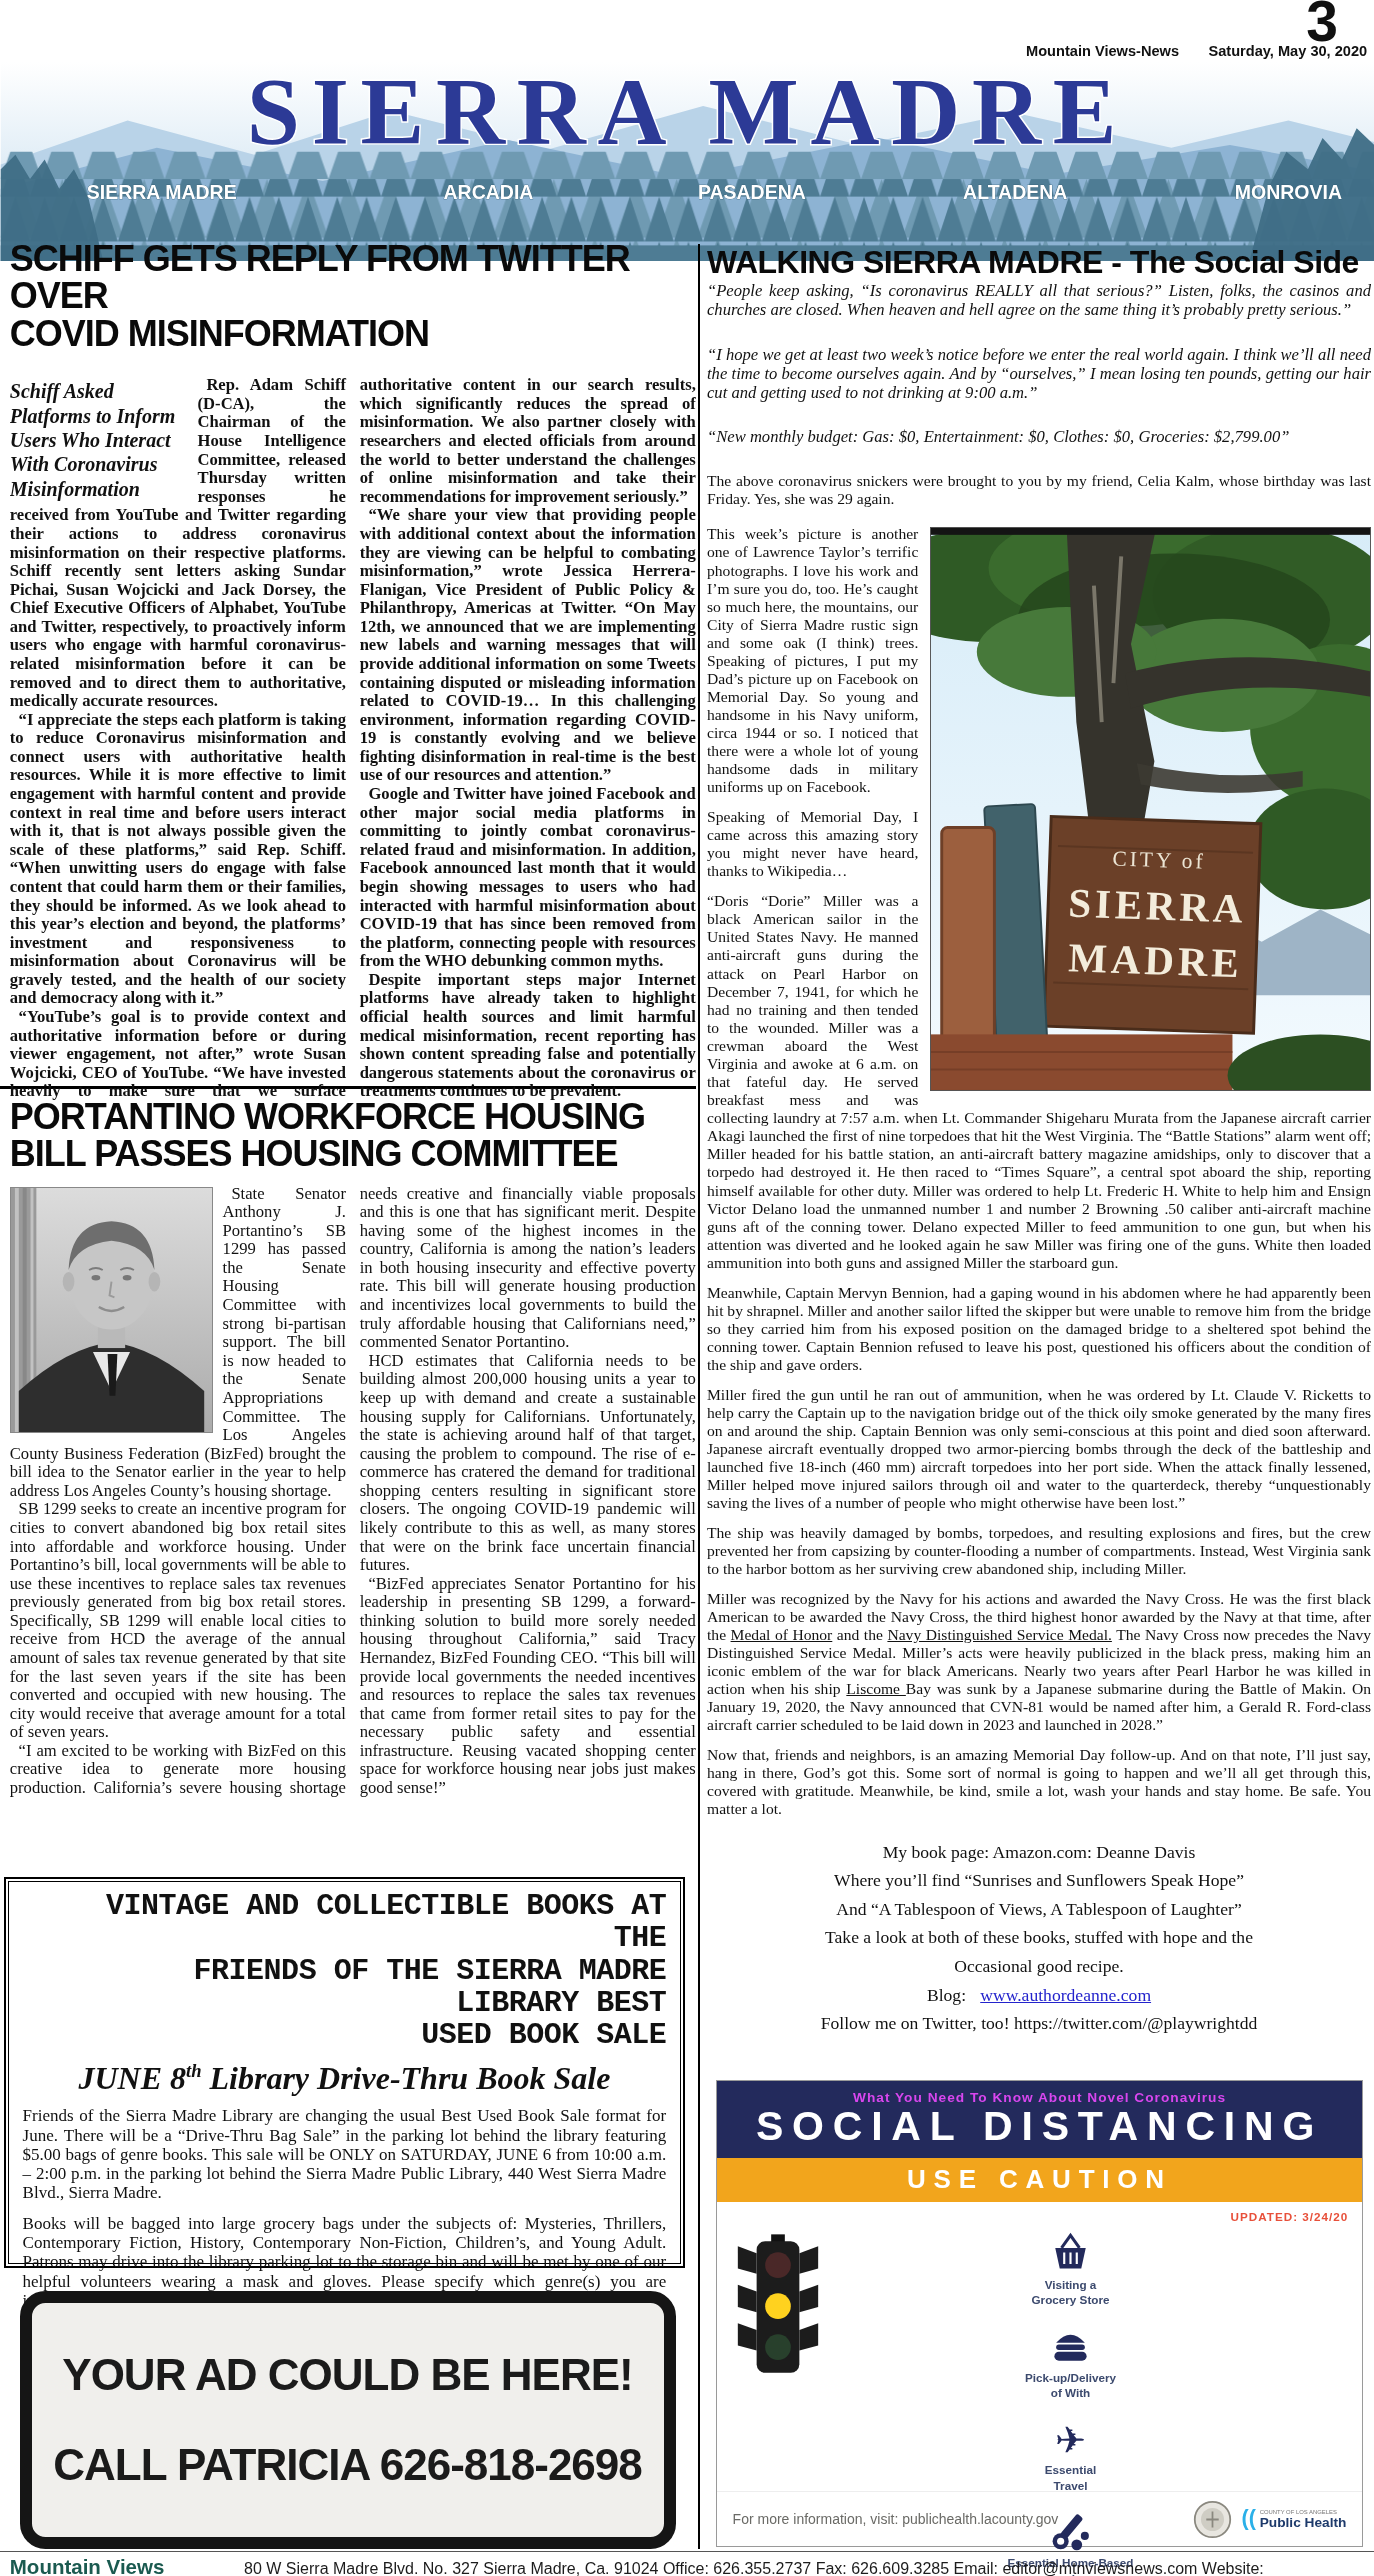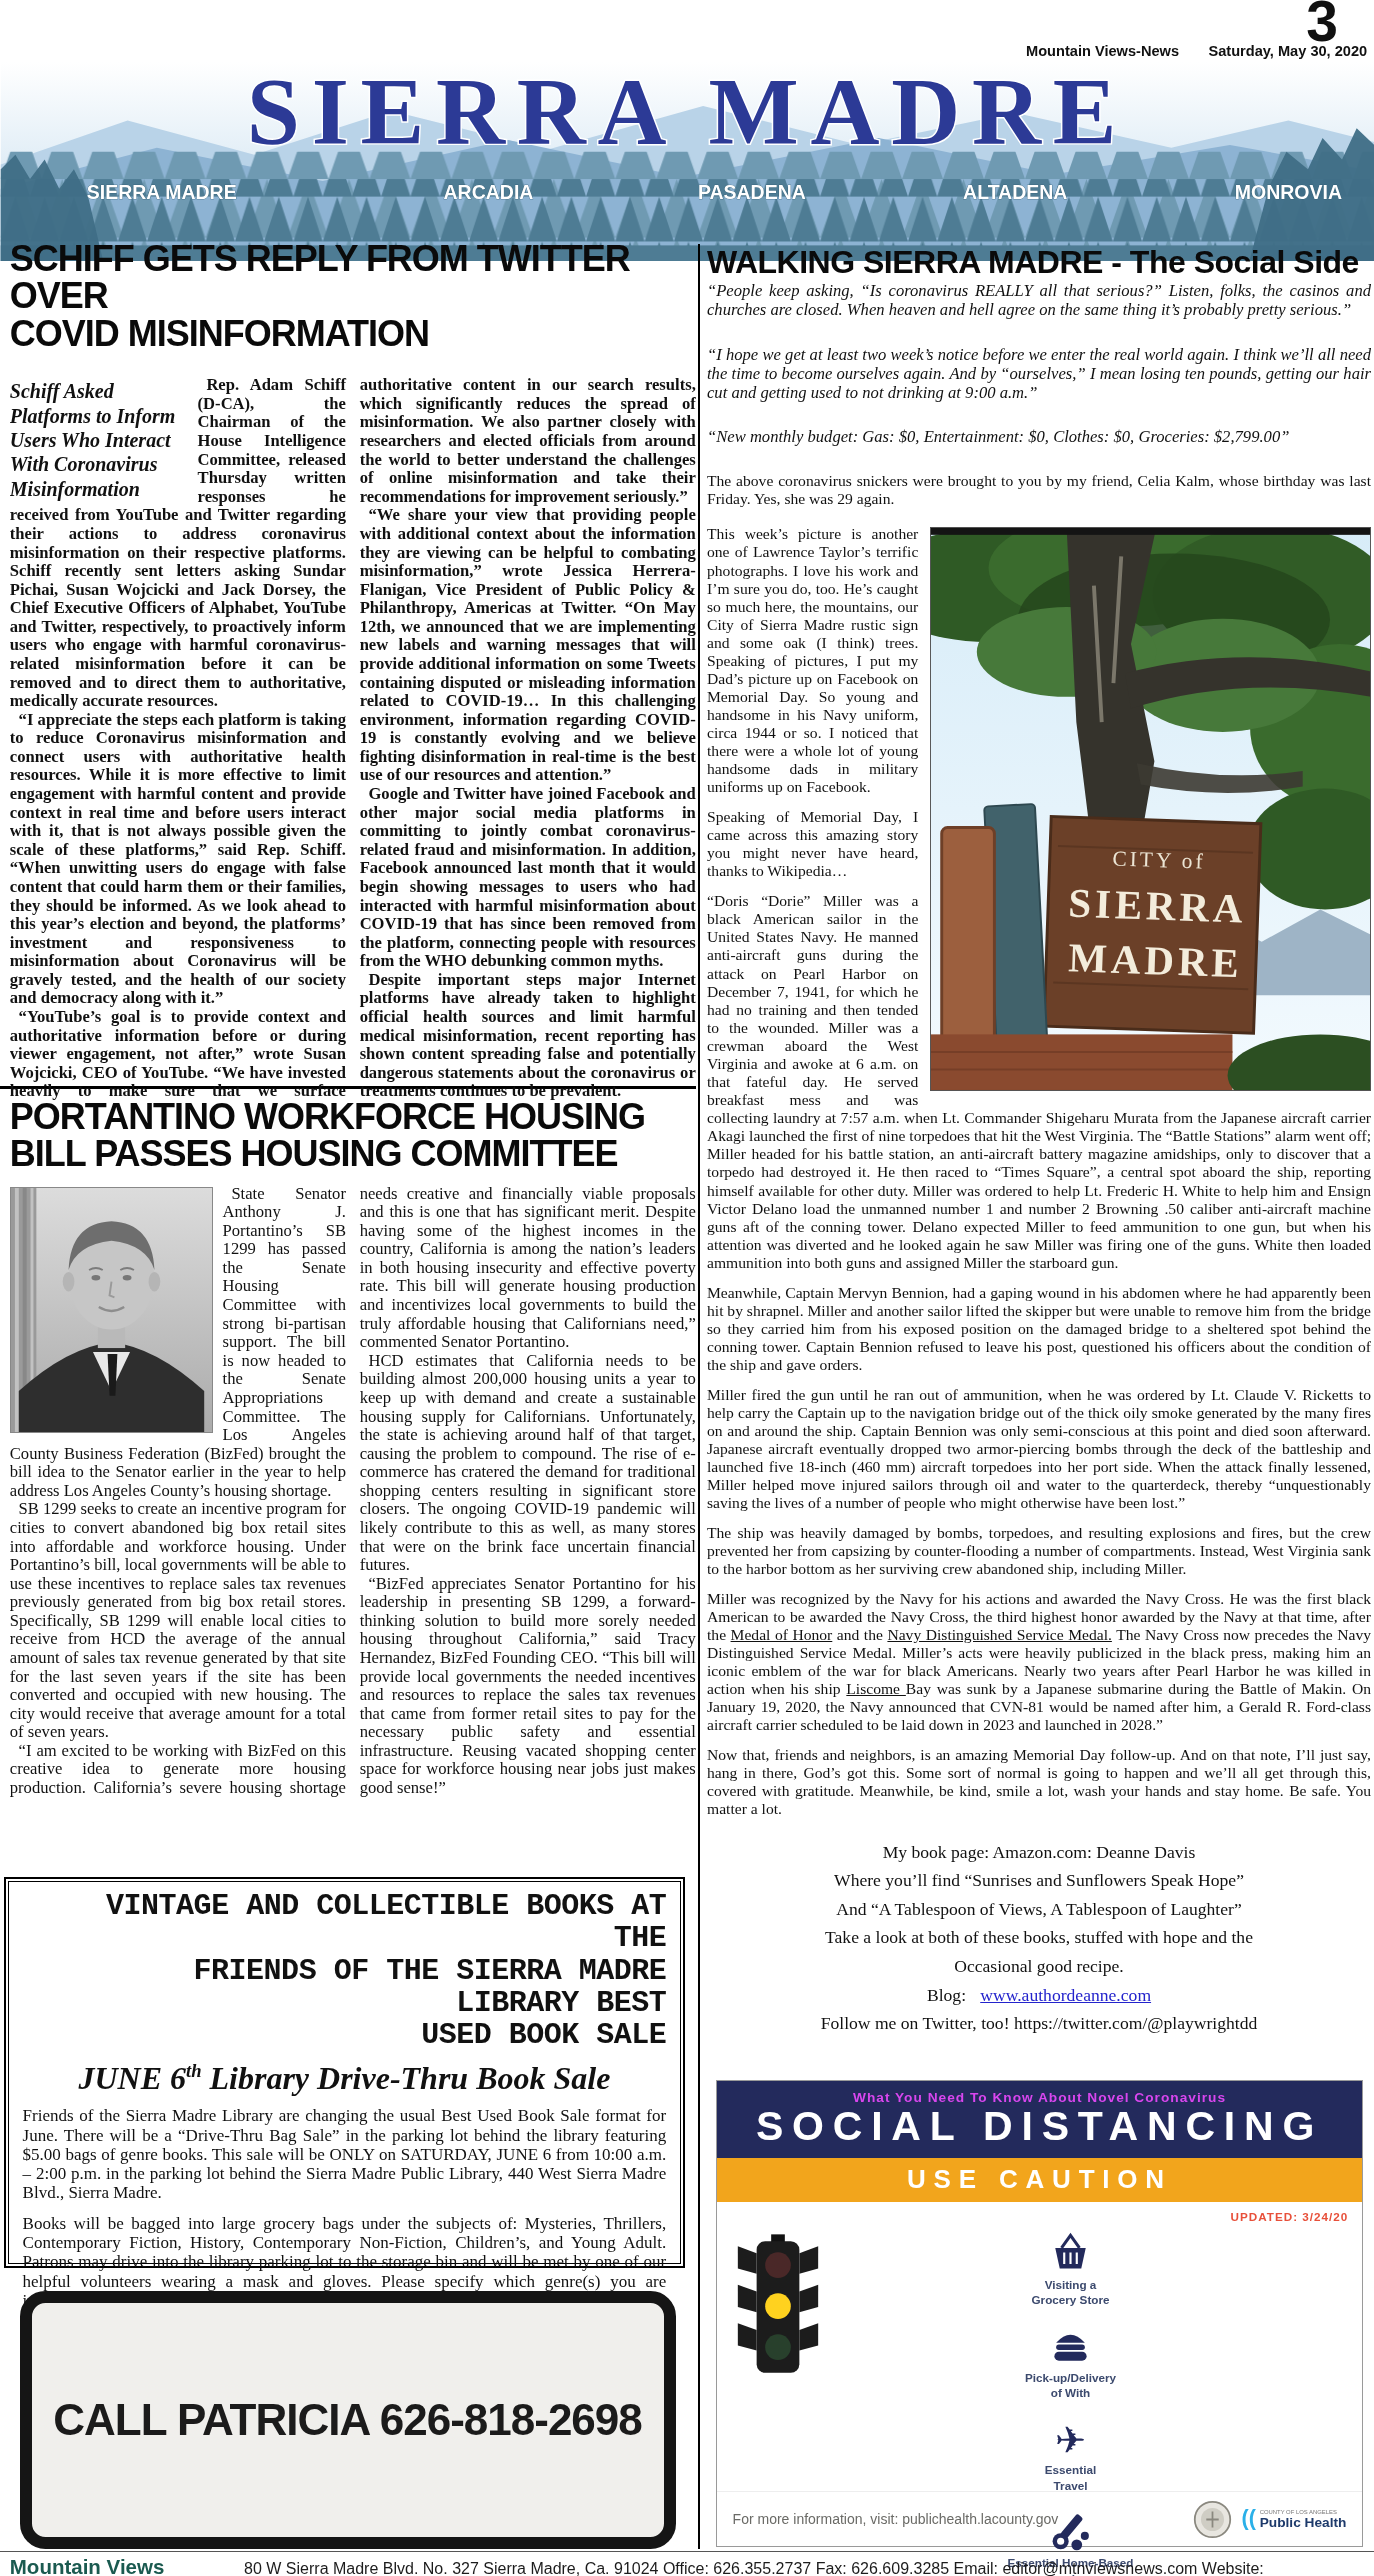--- a/index.html
+++ b/index.html
@@ -192,28 +192,29 @@
     <p>HCD estimates that California needs to be building almost 200,000 housing units a year to keep up with demand and create a sustainable housing supply for Californians. Unfortunately, the state is achieving around half of that target, causing the problem to compound. The rise of e-commerce has cratered the demand for traditional shopping centers resulting in significant store closers. The ongoing COVID-19 pandemic will likely contribute to this as well, as many stores that were on the brink face uncertain financial futures.</p>
     <p>“BizFed appreciates Senator Portantino for his leadership in presenting SB 1299, a forward-thinking solution to build more sorely needed housing throughout California,” said Tracy Hernandez, BizFed Founding CEO.  “This bill will provide local governments the needed incentives and resources to replace the sales tax revenues that came from former retail sites to pay for the necessary public safety and essential infrastructure. Reusing vacated shopping center space for workforce housing near jobs just makes good sense!”</p>
   </div>
 </div>
 
 <div class="lib-box">
   <div class="lib-inner">
     <div class="lib-title">VINTAGE AND COLLECTIBLE BOOKS AT THE
 FRIENDS OF THE SIERRA MADRE LIBRARY BEST
 USED BOOK SALE</div>
-    <div class="lib-sub"><span>JUNE 6</span><sup>th</sup><span> Library Drive-Thru Book Sale</span></div>
+    <div class="lib-sub"><span>JUNE 8</span><sup>th</sup><span> Library Drive-Thru Book Sale</span></div>
     <p>Friends of the Sierra Madre Library are changing the usual Best Used Book Sale format for June. There will be a “Drive-Thru Bag Sale” in the parking lot behind the library featuring $5.00 bags of genre books. This sale will be ONLY on SATURDAY, JUNE 6 from 10:00 a.m. – 2:00 p.m. in the parking lot behind the Sierra Madre Public Library, 440 West Sierra Madre Blvd., Sierra Madre.</p>
     <p>Books will be bagged into large grocery bags under the subjects of: Mysteries, Thrillers, Contemporary Fiction, History, Contemporary Non-Fiction, Children’s, and Young Adult.  Patrons may drive into the library parking lot to the storage bin and will be met by one of our helpful volunteers wearing a mask and gloves. Please specify which genre(s) you are interested in and purchase a bag for only $5.00!</p>
     <p>The Drive-Thru Book Sale is sponsored by the Friends of the Sierra Madre Public Library. All proceeds will be used to support programs, services and acquisitions for the library. For more information, please visit us at our web site www.sierramadrelibraryfriends.org., our Facebook page; or call 626-355-7186</p>
   </div>
 </div>
 
 <div class="ad-box">
+  <div class="ad-line">YOUR AD COULD BE HERE!</div>
   <div class="ad-line">CALL PATRICIA  626-818-2698</div>
 </div>
 
 <div class="right-col">
   <div class="w-headline">WALKING SIERRA MADRE - The Social Side</div>
   <div class="quote">“People keep asking, “Is coronavirus REALLY all that serious?” Listen, folks, the casinos and churches are closed. When heaven and hell agree on the same thing it’s probably pretty serious.”</div>
   <div class="quote">“I hope we get at least two week’s notice before we enter the real world again. I think we’ll all need the time to become ourselves again. And by “ourselves,” I mean losing ten pounds, getting our hair cut and getting used to not drinking at 9:00 a.m.”</div>
   <div class="quote">“New monthly budget: Gas: $0, Entertainment: $0, Clothes: $0, Groceries: $2,799.00”</div>
   <div class="rpara" style="margin-bottom:17.6px">The above coronavirus snickers were brought to you by my friend, Celia Kalm, whose birthday was last Friday. Yes, she was 29 again.</div>
 

